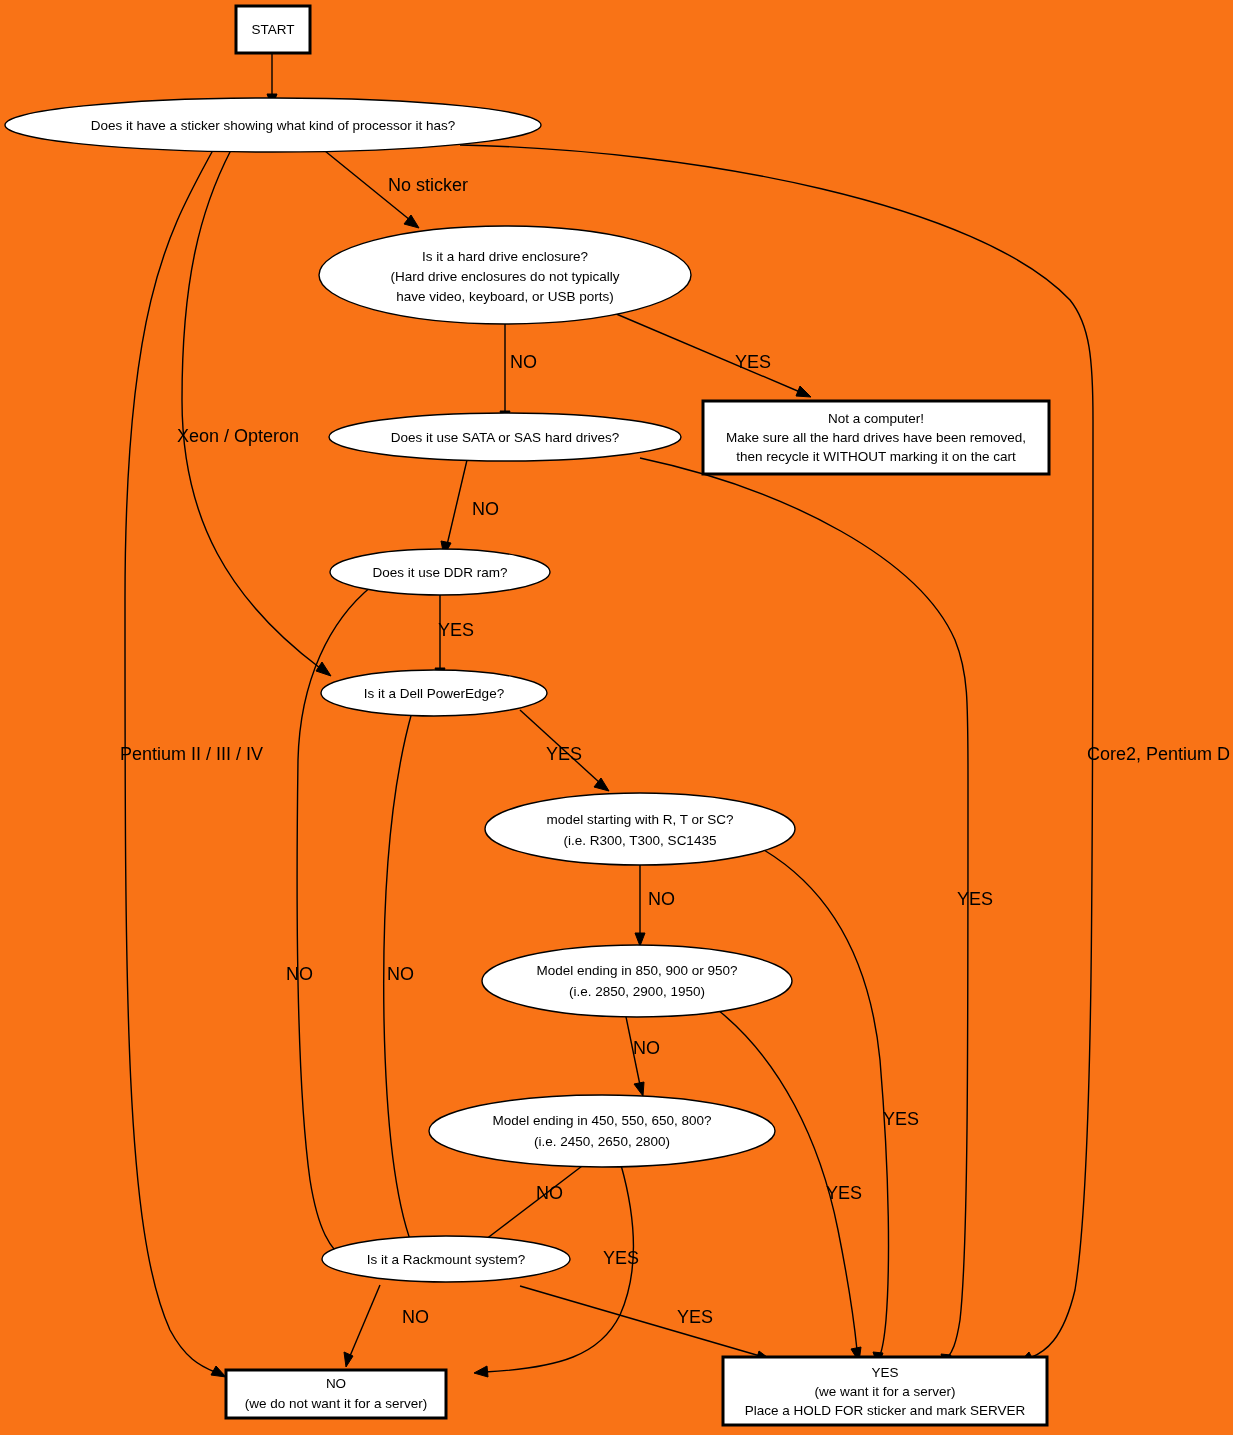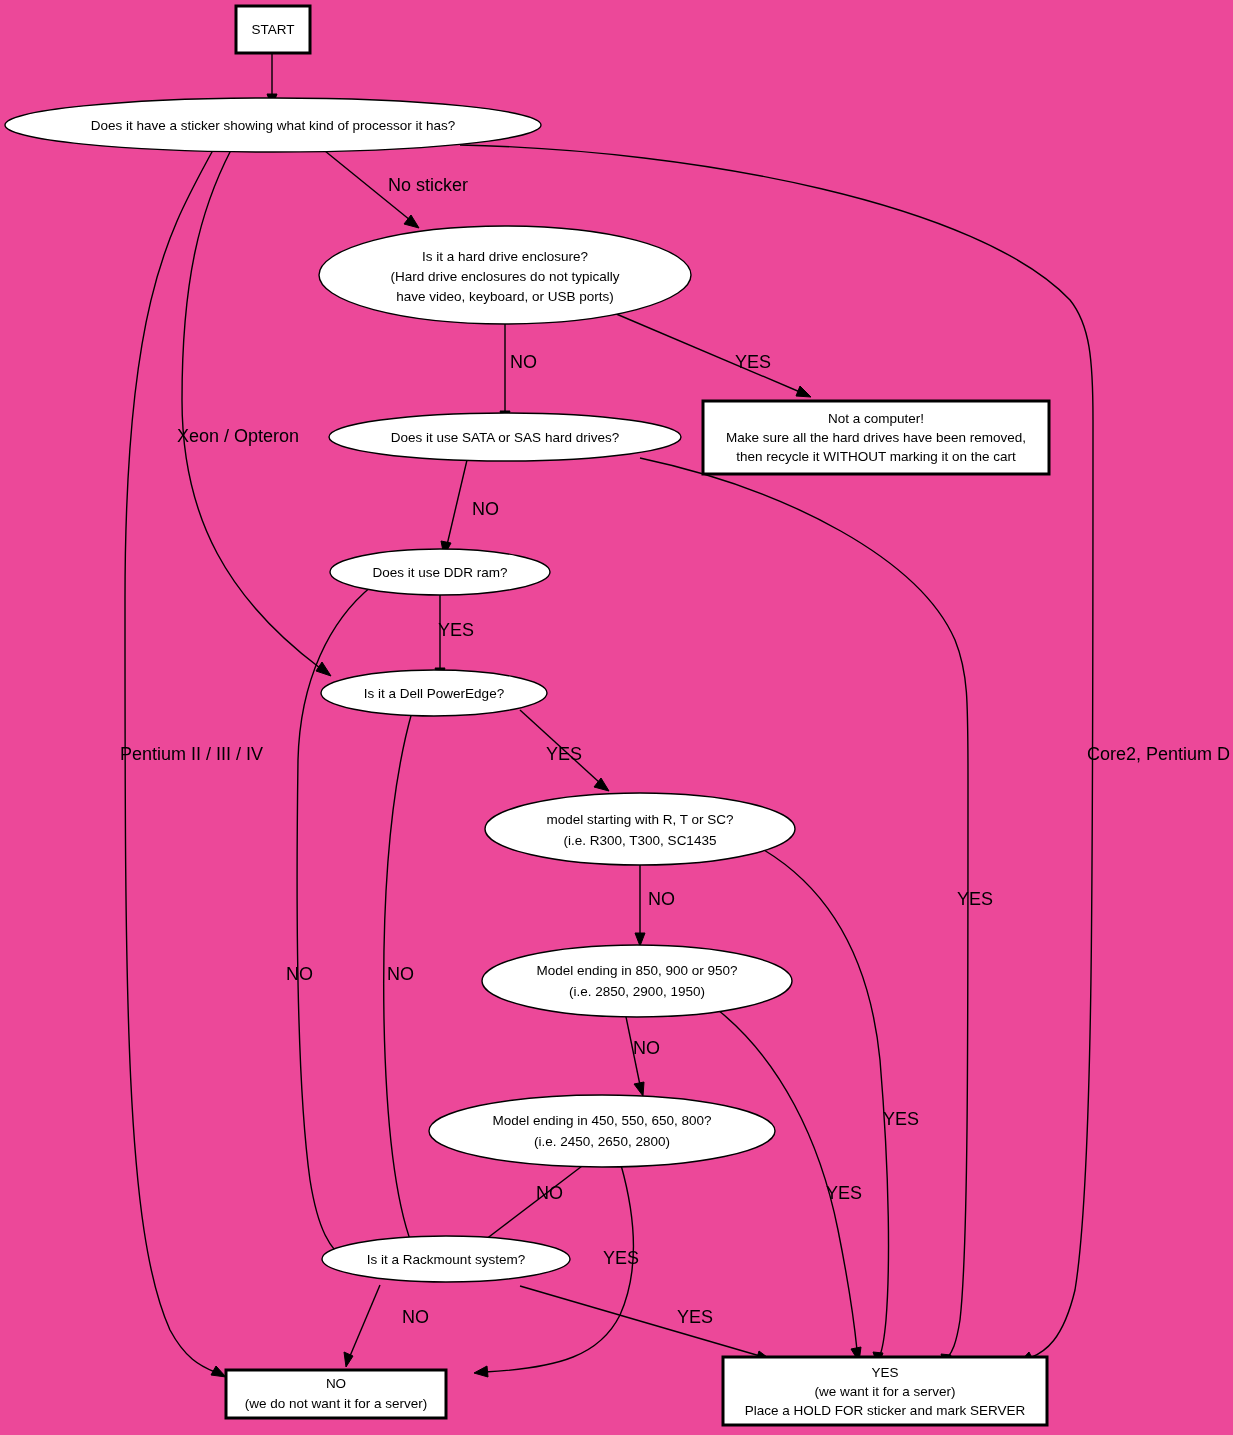--- a/index.html
+++ b/index.html
@@ -4,21 +4,21 @@
 <style>
   html, body {
     margin: 0;
     padding: 0;
     background: #ffffff;
   }
   #chart-root {
     position: relative;
     width: 1233px;
     height: 1435px;
-    background: #ec4899;
+    background: #f97316;
     font-family: "Liberation Sans", sans-serif;
   }
   svg#flow {
     display: block;
     width: 1233px;
     height: 1435px;
   }
   .node-shape {
     fill: #ffffff;
     stroke: #000000;

